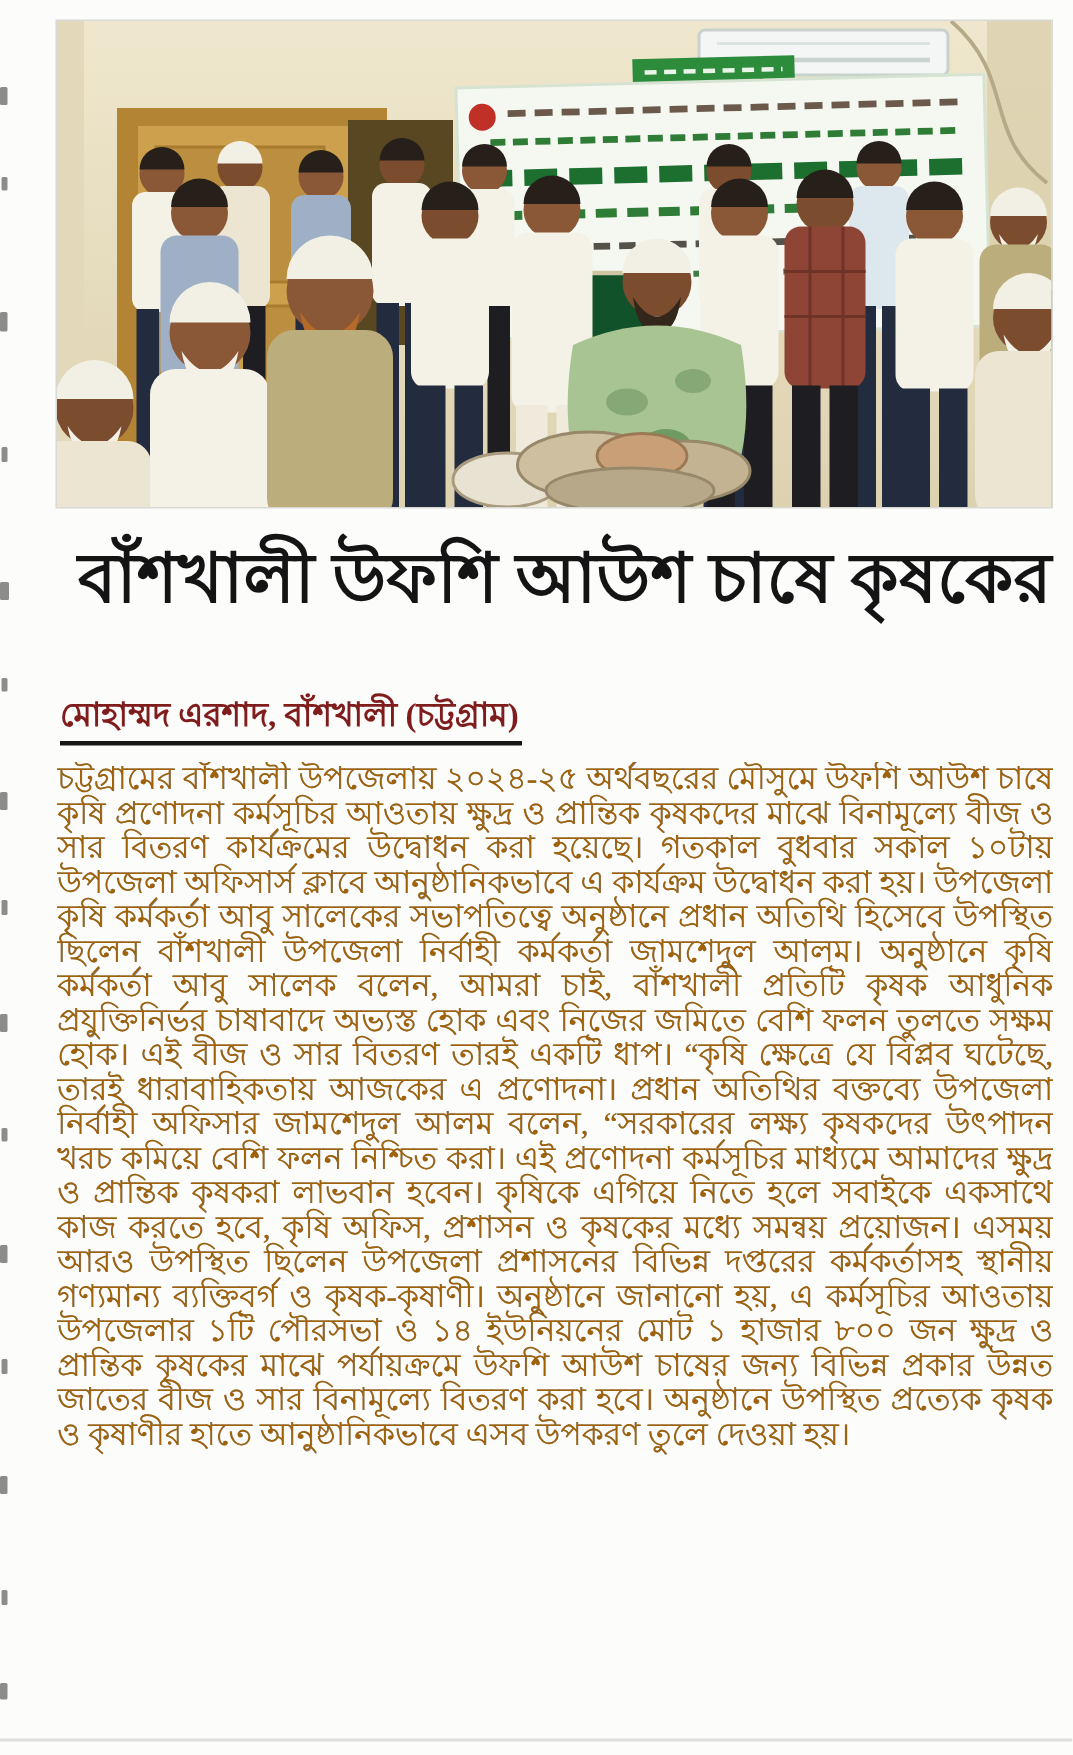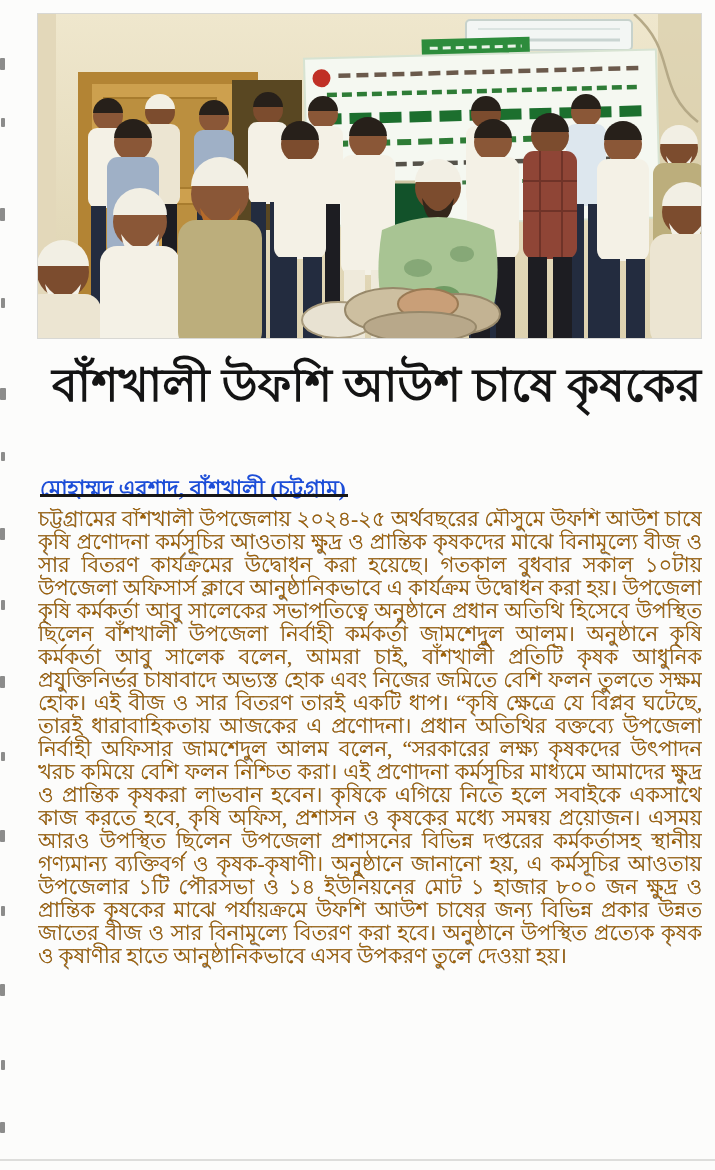--- a/index.html
+++ b/index.html
@@ -17,21 +17,21 @@
   }
   .photo svg{display:block;width:100%;height:100%;}
 
   .headline{
     position:absolute;left:36px;top:341px;width:667px;margin:16px;
     font-size:46px;line-height:57px;font-weight:700;color:#141414;
     letter-spacing:.2px;
   }
   .byline{
     position:absolute;left:40px;top:459px;width:500px;
-    font-size:22px;font-weight:700;color:#1d4ed8;margin-top:12px;
+    font-size:22px;font-weight:700;color:#7f1d1d;
   }
   .byline-rule{
     position:absolute;left:40px;top:494px;width:308px;height:3px;background:#161616;
   }
   .body-text{
     position:absolute;left:38px;top:508px;width:664px;height:634px;margin:0;
     font-size:21px;line-height:23px;color:#a16207;
     text-align:justify;text-justify:inter-word;overflow:hidden;
     text-shadow:.3px .3px .4px rgba(25,25,25,.55);
   }

